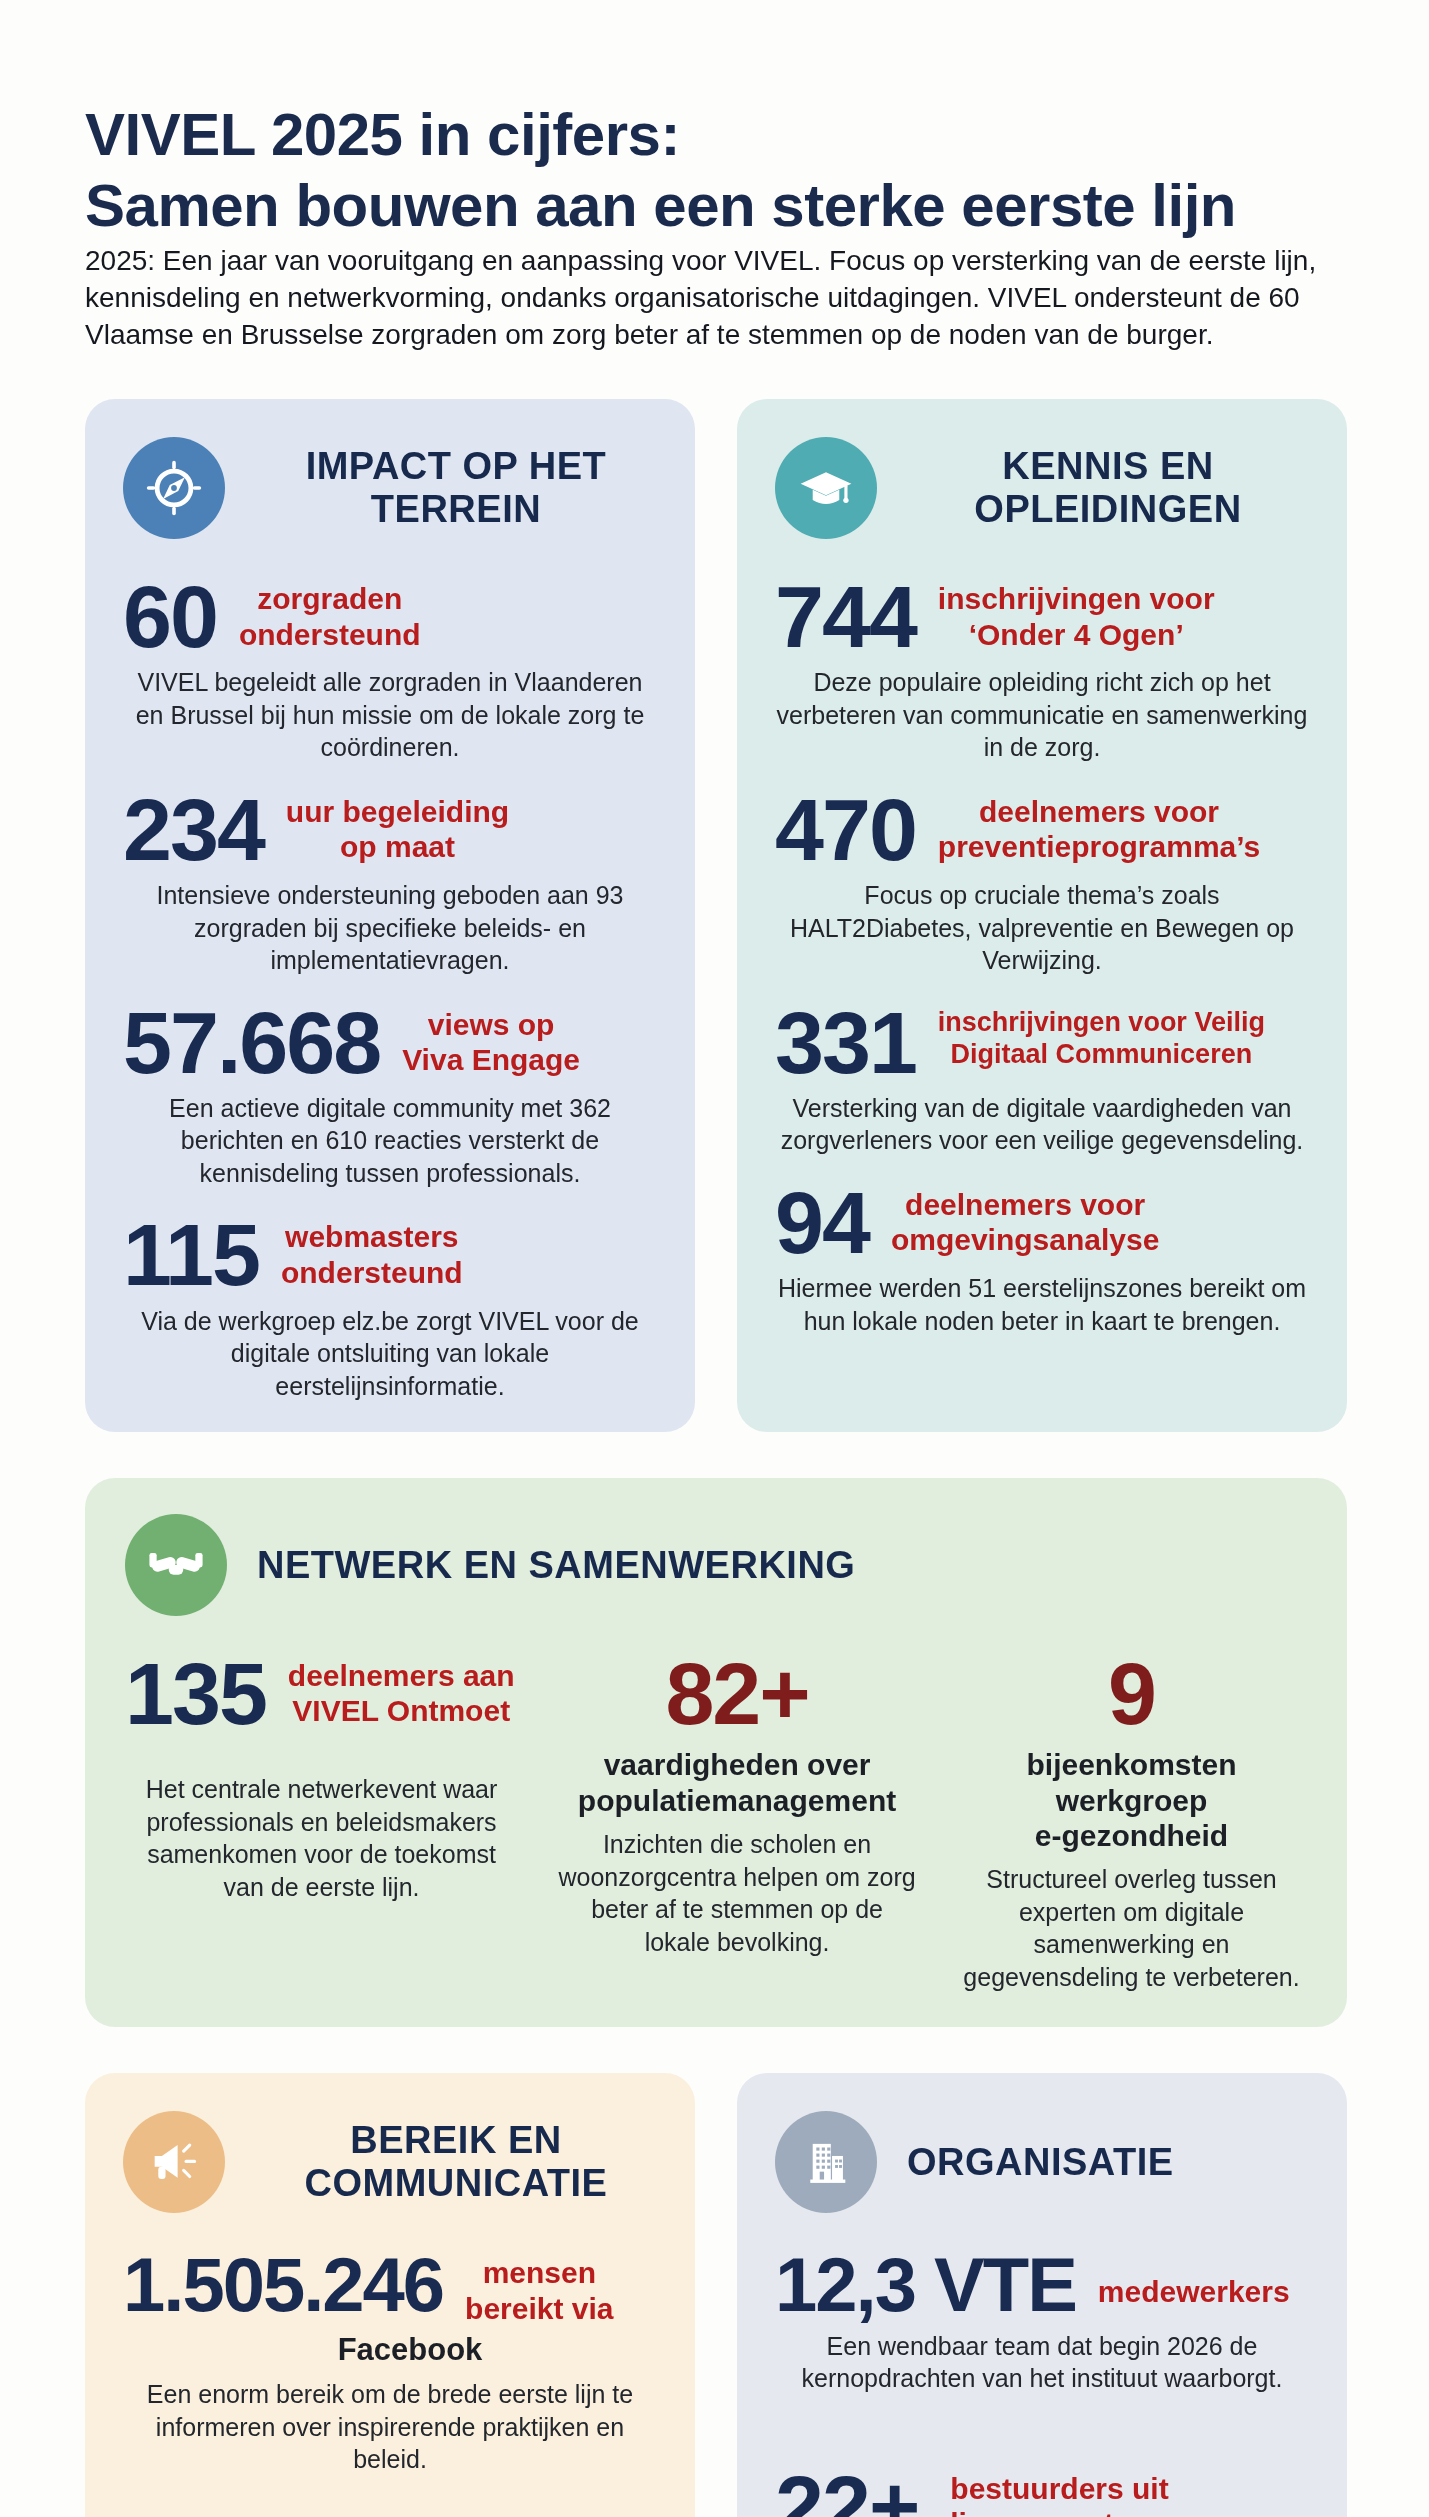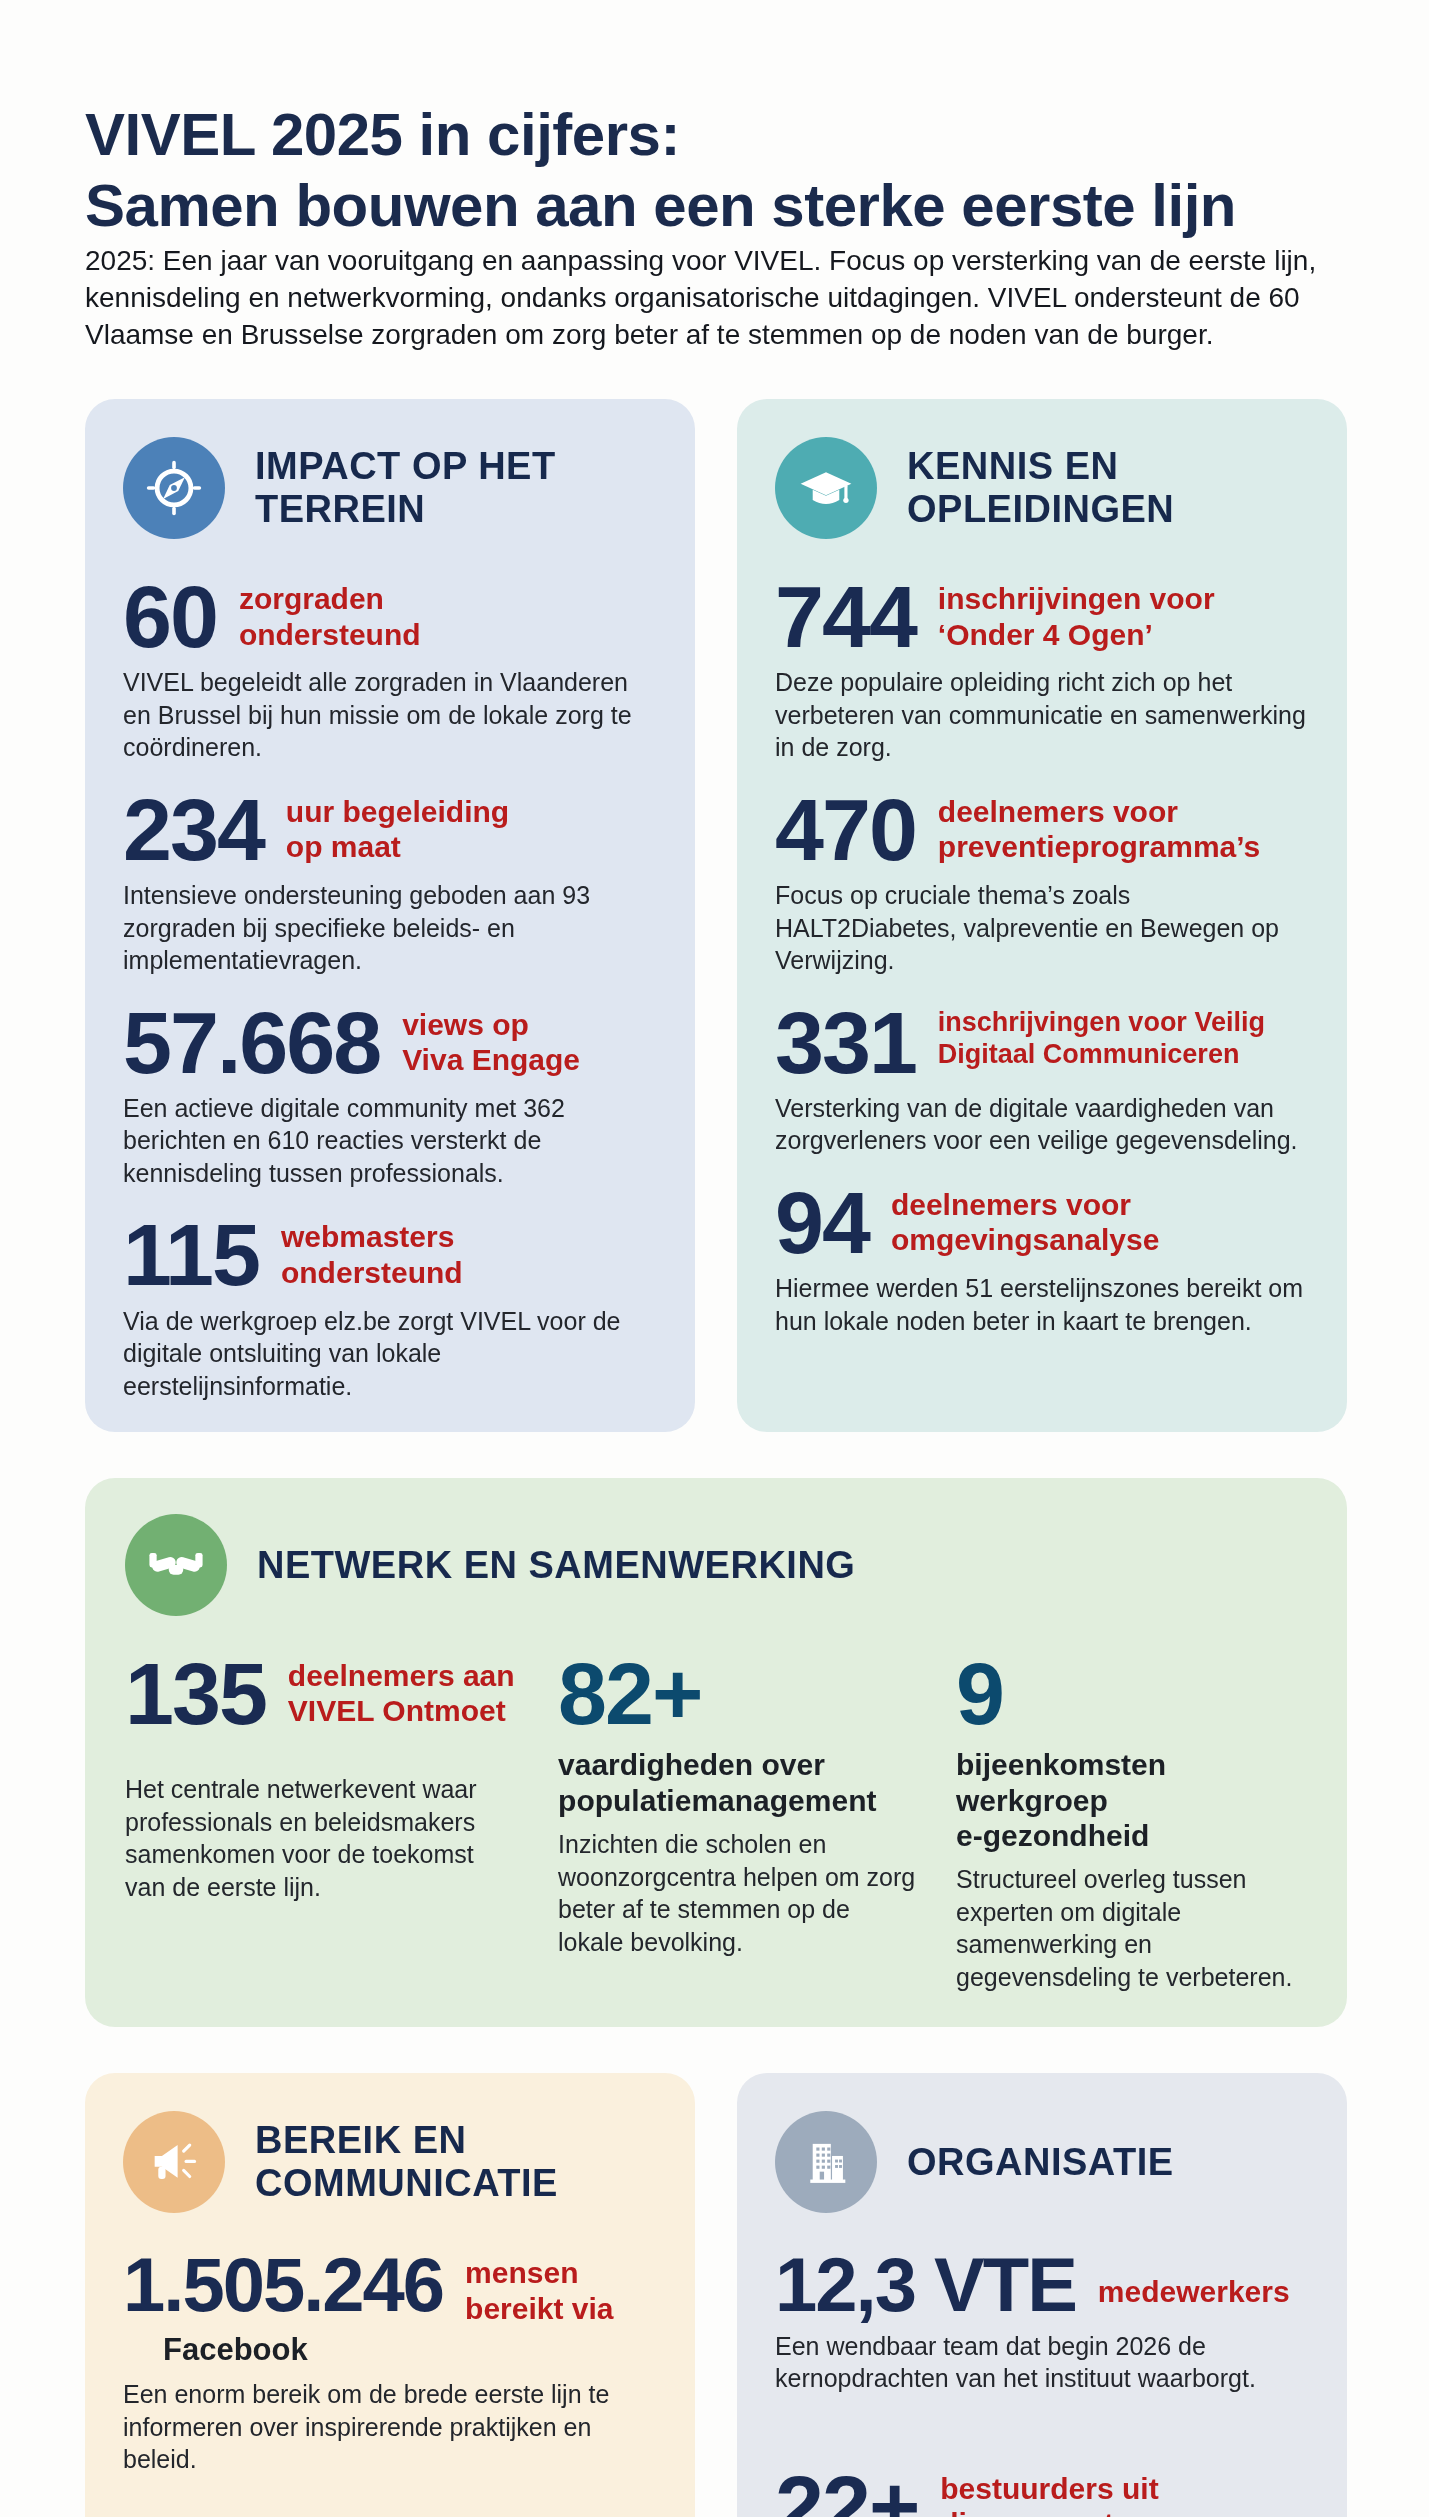--- a/index.html
+++ b/index.html
@@ -4,21 +4,21 @@
 <style>
   html,body{margin:0;padding:0;}
   body{
     width:1429px;height:2517px;background:#fdfdfc;overflow:hidden;
     font-family:"Liberation Sans", sans-serif;color:#1f2329;
   }
   .page{position:relative;width:1429px;height:2517px;box-sizing:border-box;padding:100px 82px 16px 85px;}
   .title{font-size:60px;font-weight:700;color:#1b2b4d;line-height:1.18;letter-spacing:-0.5px;}
   .intro{font-size:28px;line-height:1.33;color:#15181e;max-width:1292px;}
   .grid2{display:grid;grid-template-columns:1fr 1fr;gap:42px;margin-top:46px;}
-  .card{border-radius:30px;box-sizing:border-box;padding:38px 38px 30px 38px;}
+  .card{border-radius:30px;box-sizing:border-box;padding:38px 38px 30px 38px;text-align:center;}
   .card-impact{background:#dfe6f1;min-height:836px;}
   .card-kennis{background:#dcecea;min-height:836px;}
   .card-netwerk{background:#e1eedd;min-height:390px;margin-top:46px;border-radius:30px;padding:36px 40px 34px 40px;}
   .card-bereik{background:#faf0dd;min-height:742px;}
   .card-organisatie{background:#e5e8ee;min-height:742px;}
   .card-header{display:flex;align-items:center;gap:30px;margin-bottom:38px;}
   .icon-circle{width:102px;height:102px;border-radius:50%;flex:0 0 auto;display:flex;align-items:center;justify-content:center;}
   .ic-blue{background:#4c81b8;}
   .ic-teal{background:#4eacb2;}
   .ic-green{background:#72b072;}
@@ -32,21 +32,21 @@
   .stat-top.align-bottom{align-items:flex-end;}
   .stat-value{font-size:88px;font-weight:700;color:#1a2b52;line-height:0.9;letter-spacing:-2px;white-space:nowrap;}
   .val-sm{font-size:76px;}
   .stat-label{font-size:30px;font-weight:700;color:#b91c1c;line-height:1.18;white-space:pre-line;padding-top:4px;}
   .label-sm{font-size:27px;}
   .stat-label2{font-size:31px;font-weight:700;color:#1c2026;margin-top:6px;margin-left:40px;}
   .stat-desc{font-size:25px;color:#23262c;line-height:1.3;margin-top:10px;max-width:560px;}
   .net-grid{display:grid;grid-template-columns:1.12fr 1.02fr 1fr;gap:40px;margin-top:6px;}
   .net-col .stat-desc{margin-top:40px;max-width:480px;}
   .net-col .stack-label{margin-top:14px;}
-  .stack-value{font-size:88px;font-weight:700;color:#0c4a6e;line-height:0.9;letter-spacing:-2px;}
+  .stack-value{font-size:88px;font-weight:700;color:#7f1d1d;line-height:0.9;letter-spacing:-2px;}
   .stack-label{font-size:30px;font-weight:700;color:#1c2026;line-height:1.18;white-space:pre-line;}
   .stack .stat-desc{margin-top:10px;}
   .stat-label.single{padding-top:0;padding-bottom:10px;}
 </style>
 </head>
 <body>
 
 <div class="page">
 
   <div class="title">

